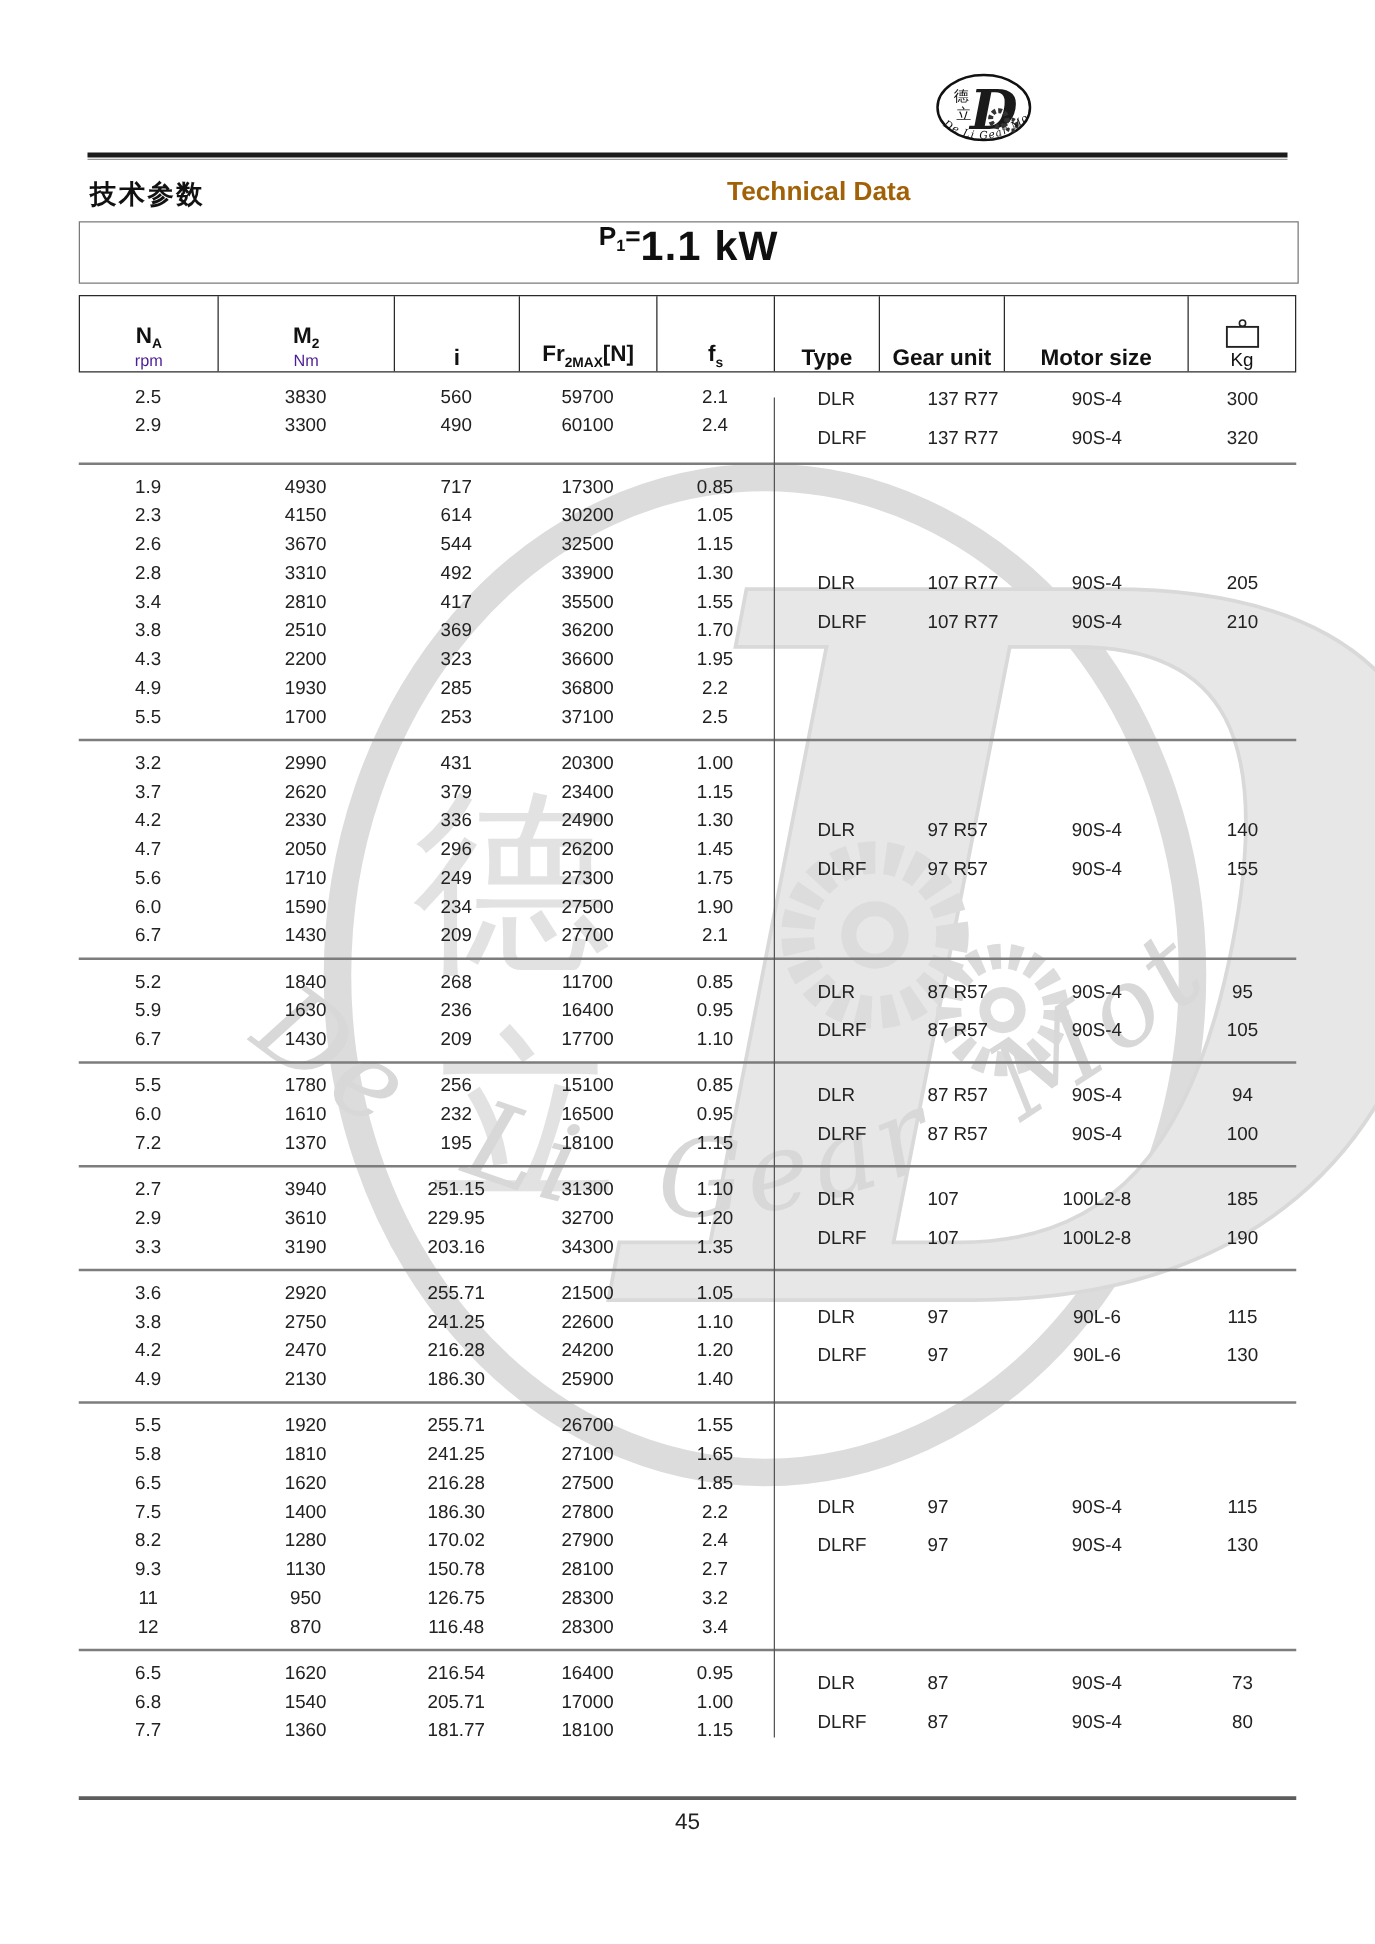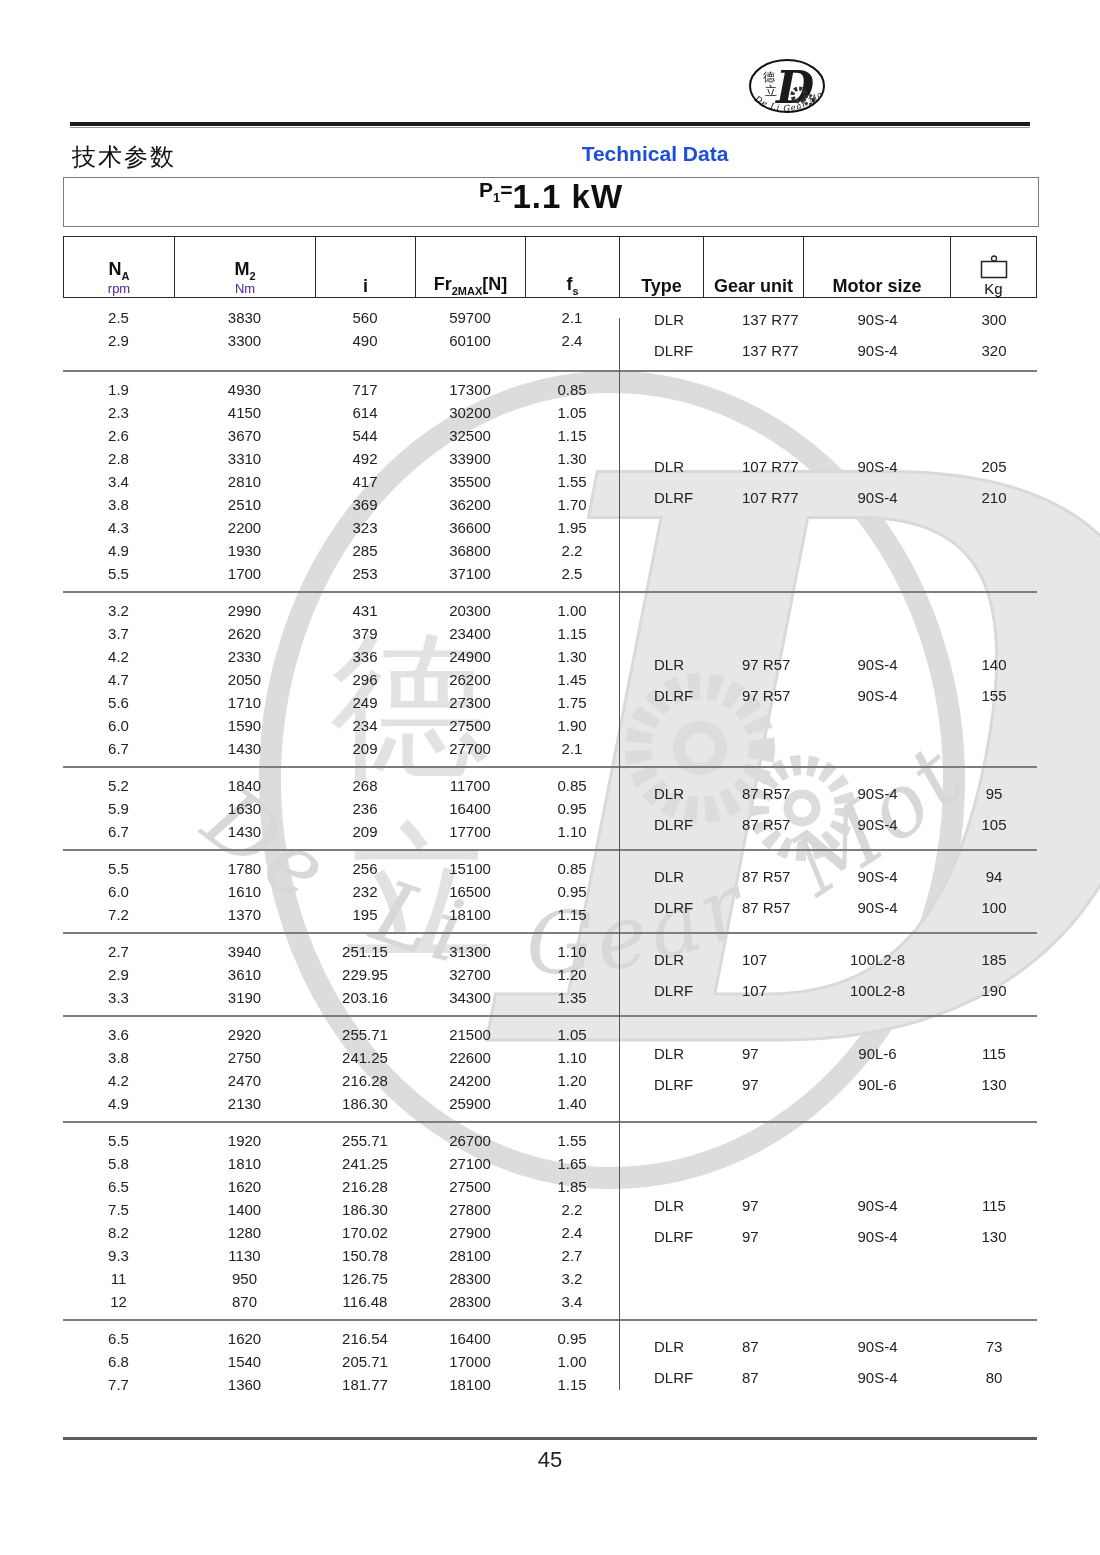--- a/index.html
+++ b/index.html
@@ -14,22 +14,22 @@
   .logo-svg{position:absolute;left:746px;top:58px;}
   .brand-cjk{
     position:absolute;left:836px;top:62px;width:210px;
     font-family:"Liberation Serif","DejaVu Serif",serif;
     font-size:45px;font-weight:bold;letter-spacing:8px;color:#0d0d0d;white-space:nowrap;
   }
   .top-rule{position:absolute;left:70px;top:122px;width:960px;}
   .top-rule .dark{height:4px;background:#1b1b1b;}
   .top-rule .light{height:1px;background:#9a9a9a;margin-top:1px;}
   
-  .title-cjk{position:absolute;left:72px;top:141px;font-size:24px;font-weight:normal;letter-spacing:2px;color:#111;}
-  .title-en{position:absolute;left:480px;top:142px;width:350px;text-align:center;font-size:21px;font-weight:bold;color:#1d4ed8;}
+  .title-cjk{position:absolute;left:72px;top:141px;font-size:21px;font-weight:bold;letter-spacing:2px;color:#111;}
+  .title-en{position:absolute;left:480px;top:142px;width:350px;text-align:center;font-size:21px;font-weight:bold;color:#a16207;}
   
   .power-box{
     position:absolute;left:63px;top:177px;width:974px;height:48px;border:1px solid #7a7a7a;
     display:flex;align-items:flex-start;justify-content:center;background:transparent;
   }
   .p-small{font-size:21px;font-weight:bold;color:#0f0f0f;}
   .p-small sub{font-size:13px;font-weight:bold;}
   .p-big{font-size:33px;font-weight:bold;color:#0f0f0f;letter-spacing:1px;}
   
   .thead{
@@ -56,21 +56,21 @@
   .d-row{display:grid;grid-template-columns:111px 141px 100px 110px 94px;height:23px;line-height:23px;}
   .d-cell{text-align:center;font-size:15px;color:#222;}
   .g-right{width:417px;display:flex;flex-direction:column;justify-content:center;gap:4px;}
   .i-row{display:grid;grid-template-columns:84px 100px 147px 86px;height:27px;line-height:27px;font-size:15px;color:#222;}
   .type-cell{text-align:left;padding-left:34px;}
   .gear-unit-cell{text-align:left;padding-left:38px;}
   .motor-size-cell{text-align:center;}
   .kg-cell{text-align:center;}
   
   .footer-rule{position:absolute;left:63px;top:1437px;width:974px;height:3px;background:#5c5c5c;}
-  .page-number{position:absolute;left:0;top:1447px;width:1100px;text-align:center;font-size:22px;color:#222;}
+  .page-number{position:absolute;left:0;top:1447px;width:1100px;text-align:center;font-size:18px;color:#222;}
 </style>
 </head>
 <body>
 
 <div class="page">
 
   <svg class="watermark" width="1100" height="1555" viewBox="0 0 1100 1555" aria-hidden="true">
     <ellipse cx="612" cy="780" rx="342" ry="398" fill="none" stroke="#dcdcdc" stroke-width="22"></ellipse>
     <text x="330" y="760" font-family="'Liberation Serif','DejaVu Serif',serif" font-size="158" fill="#e2e2e2">德</text>
     <text x="345" y="945" font-family="'Liberation Serif','DejaVu Serif',serif" font-size="148" fill="#e2e2e2">立</text>

